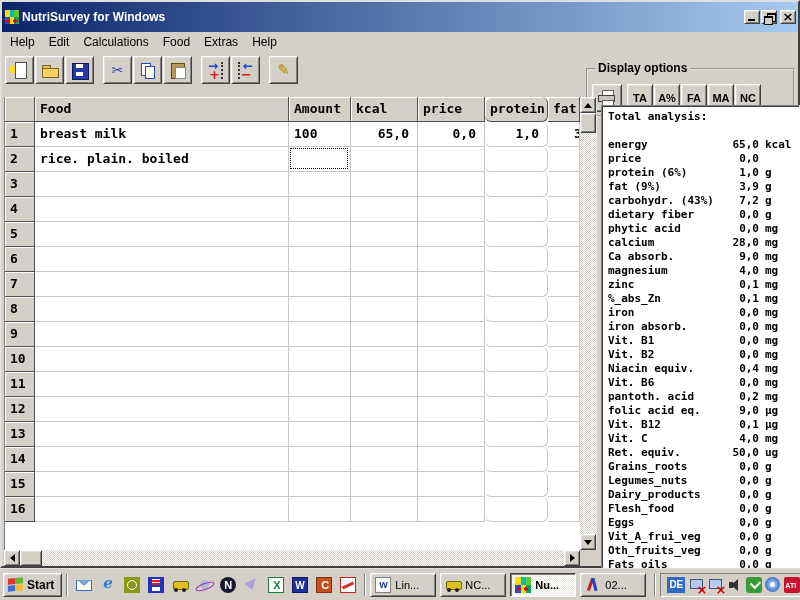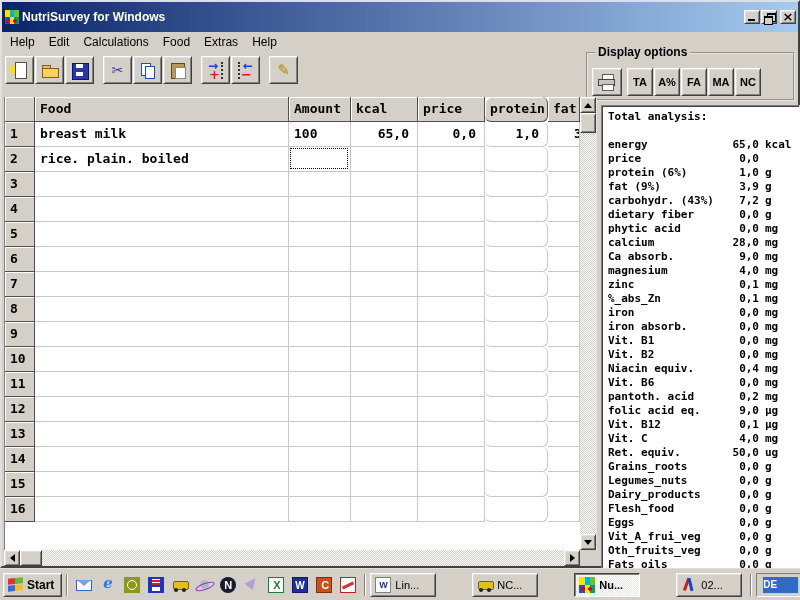--- a/index.html
+++ b/index.html
@@ -64,21 +64,21 @@
   .t-addrow { width:15px; border-right:2px dotted #303030; }
   .t-addrow::before { content:"→"; position:absolute; left:0; top:-3px; font:bold 12px "DejaVu Sans",sans-serif; color:#2040d0; }
   .t-addrow::after { content:"+"; position:absolute; left:1px; top:5px; font:bold 13px "DejaVu Sans",sans-serif; color:#d81818; }
   .t-delrow { width:15px; border-left:2px dotted #303030; }
   .t-delrow::before { content:"←"; position:absolute; right:0; top:-3px; font:bold 12px "DejaVu Sans",sans-serif; color:#2040d0; }
   .t-delrow::after { content:"−"; position:absolute; right:1px; top:5px; font:bold 13px "DejaVu Sans",sans-serif; color:#d81818; }
   .t-edit { display:flex; align-items:center; justify-content:center; }
   .t-edit::before { content:"✎"; font:15px "DejaVu Sans", sans-serif; color:#b88800; }
 
   
-  .dopt { position:absolute; top:0; right:3px; width:209px; height:49px; border:2px groove #e8e4dc; }
+  .dopt { position:absolute; top:16px; right:3px; width:209px; height:49px; border:2px groove #e8e4dc; }
   .dopt-label { position:absolute; top:-9px; left:7px; background:#d4d0c8; padding:0 3px;
                 font-weight:bold; font-size:12px; color:#000; white-space:nowrap; }
   .dopt-row { position:absolute; left:4px; bottom:3px; display:flex; }
   .opt-btn { width:26px; height:28px; display:flex; align-items:center; justify-content:center;
              font-weight:bold; font-size:11px; margin-right:1px; color:#000; }
   .btn-print { width:30px; margin-right:5px; }
   .i-printer { position:relative; width:20px; height:16px; }
   .i-printer::before { content:""; position:absolute; left:5px; top:0; width:10px; height:5px; background:#fff; border:1px solid #606060; }
   .i-printer::after { content:""; position:absolute; left:5px; top:10px; width:10px; height:5px; background:#fff; border:1px solid #606060; }
   .i-printer .pbody { position:absolute; left:1px; top:5px; width:17px; height:7px; background:#cac6be; border:1px solid #404040; }
@@ -174,22 +174,22 @@
               font-size:11px; overflow:hidden; }
   .task-btn .tb-label { white-space:nowrap; overflow:hidden; }
   .task-btn.active { border-color:#404040 #fff #fff #404040; box-shadow:inset 1px 1px 0 #808080; font-weight:bold;
     background-color:#ece9e4;
     background-image: linear-gradient(45deg,#fff 25%,transparent 25%,transparent 75%,#fff 75%),
                       linear-gradient(45deg,#fff 25%,transparent 25%,transparent 75%,#fff 75%);
     background-size:2px 2px; background-position:0 0,1px 1px; }
 
   .tray { margin-left:auto; height:24px; display:flex; align-items:center; gap:4px; padding:0 6px;
           border:1px solid; border-color:#808080 #fff #fff #808080; }
-  .lang-badge { width:35px; height:16px; background:#316ac5; color:#fff; font:bold 10px/16px "Liberation Sans",sans-serif;
-                flex:0 0 auto; }
+  .lang-badge { width:18px; height:16px; background:#316ac5; color:#fff; font:bold 10px/16px "Liberation Sans",sans-serif;
+                text-align:center; flex:0 0 auto; }
   .i-netoff::before { content:""; position:absolute; left:1px; top:2px; width:11px; height:8px; background:#b8c8e8; border:1px solid #405880; }
   .i-netoff::after { content:"×"; position:absolute; right:-2px; bottom:-3px; font:bold 13px/13px "DejaVu Sans",sans-serif; color:#d00000; }
   .i-volume::before { content:""; position:absolute; left:2px; top:5px; width:4px; height:6px; background:#333; }
   .i-volume::after { content:""; position:absolute; left:4px; top:2px; border:6px solid transparent; border-left:none; border-right:7px solid #333; }
   .i-update { background:#3a9a3a; border-radius:3px; }
   .i-update::after { content:""; position:absolute; left:5px; top:3px; width:7px; height:5px; border:2px solid #fff; border-top:none; border-right:none; transform:rotate(-45deg); }
   .i-cd::before { content:""; position:absolute; left:0; top:0; width:15px; height:15px; border-radius:50%;
       background:radial-gradient(circle,#fff 0 2px,#8ab0e8 3px,#4878c8 7px); }
   .i-ati { background:#c41230; border-radius:2px; }
   .i-ati::after { content:"ATI"; position:absolute; left:1px; top:5px; font:bold 7px/7px "Liberation Sans",sans-serif; color:#fff; }
@@ -623,21 +623,21 @@
         <span class="icon16 i-jeep"></span>
         <span class="icon16 i-planet"></span>
         <span class="icon16 i-netscape"></span>
         <span class="icon16 i-pointer"></span>
         <span class="icon16 i-excel"></span>
         <span class="icon16 i-word"></span>
         <span class="icon16 i-corel"></span>
         <span class="icon16 i-lotus"></span>
       </div>
     <div class="tsep"></div>
-    <div style="display:flex;gap:32px;" id="taskbuttons">
+    <div style="display:flex;" id="taskbuttons">
         <div class="task-btn raised">
           <span class="icon16 i-worddoc"></span>
           <span class="tb-label">Lin...</span>
         </div>
         <div class="task-btn raised">
           <span class="icon16 i-jeep"></span>
           <span class="tb-label">NC...</span>
         </div>
         <div class="task-btn raised active">
           <span class="icon16 i-nutri"></span>

